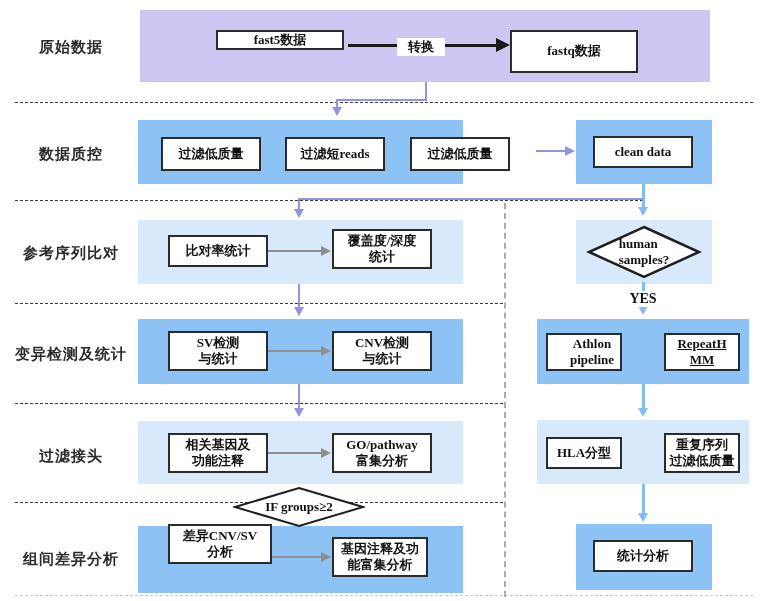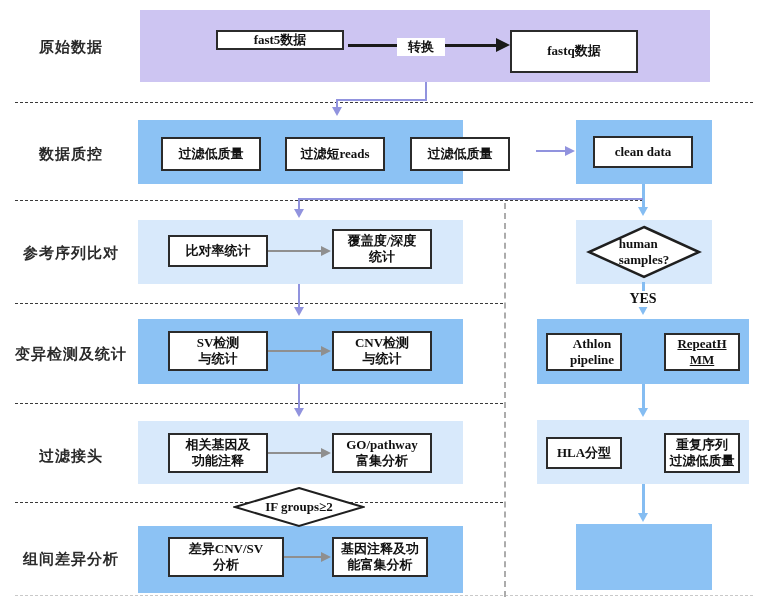--- a/index.html
+++ b/index.html
@@ -138,20 +138,21 @@
 过滤低质量</div>
 
   <svg class="diamond-svg" style="left:233px;top:486px;" width="132" height="42">
     <polygon points="66,2 130,21 66,40 2,21" fill="#ffffff" stroke="#1f1f1f" stroke-width="2"></polygon>
   </svg>
   <div class="diamond-text" style="left:233px;top:486px;width:132px;height:42px;">IF groups≥2</div>
 
   <div class="vline blue-line" style="left:642px;top:484px;width:3px;height:30px;"></div>
   <div class="ah ah-down-blue" style="left:638px;top:513px;"></div>
 
-  <div class="box" style="left:168px;top:537px;width:116px;height:40px;">差异CNV/SV
+  <div class="box" style="left:168px;top:524px;width:104px;height:40px;">差异CNV/SV
 分析</div>
   <div class="hline gray-line" style="left:268px;top:556px;width:54px;height:2px;"></div>
   <div class="ah ah-right-gray" style="left:321px;top:552px;"></div>
   <div class="box" style="left:332px;top:537px;width:96px;height:40px;">基因注释及功
 能富集分析</div>
+  <div class="box" style="left:593px;top:540px;width:100px;height:32px;">统计分析</div>
 
 </div>
 
 </body></html>

